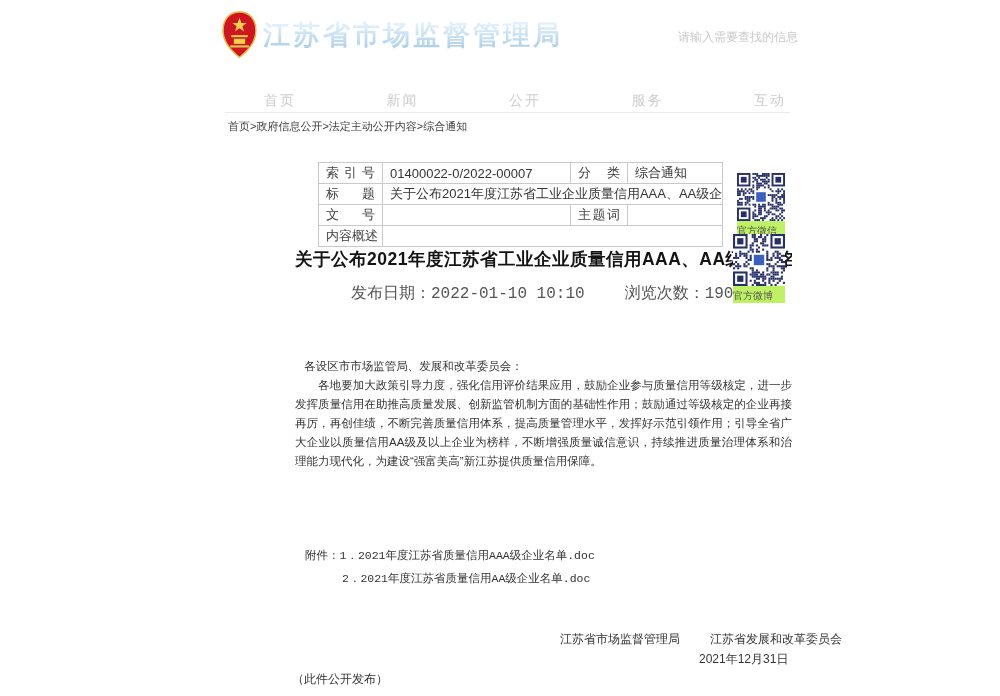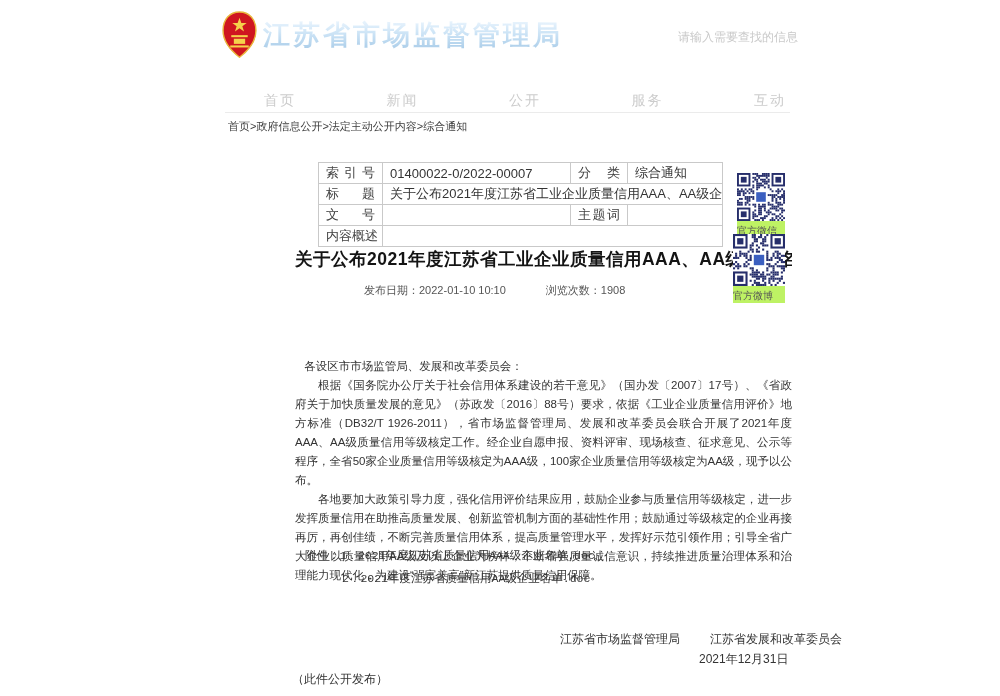--- a/index.html
+++ b/index.html
@@ -41,21 +41,21 @@
   .qr-weibo  { left:733px; top:234px; width:52px; }
   .qr-box svg { display:block; width:100%; background:#fff; }
   .qr-label { font-size:10px; color:#555; margin-top:3px; white-space:nowrap; }
 
   
   .article-title {
     position:absolute; left:295px; top:247px; width:497px; z-index:1;
     font-size:17.5px; font-weight:bold; color:#141414; letter-spacing:0.5px;
     white-space:nowrap; overflow:hidden;
   }
-  .article-meta { position:absolute; left:364px; top:283px; font-size:11px; color:#555; display:flex; }
+  .article-meta { position:absolute; left:351px; top:283px; font-size:16px; color:#555; display:flex;font-family:Liberation Mono, monospace; }
   .article-meta .views { margin-left:40px; }
   .doc-number { position:absolute; left:300px; top:329px; width:372px; text-align:center; font-size:12px; color:#333; }
 
   .article-body { position:absolute; left:295px; top:357px; width:497px; font-size:11.5px; line-height:19px; color:#333; text-align:justify; }
   .article-body .salutation { text-indent:0.8em; }
   .article-body p.para { text-indent:2em; }
 
   .attachments { position:absolute; left:305px; top:544px; font-size:11.5px; color:#333; line-height:22px; }
   .attachments .line2 { padding-left:37px; }
   .attachments a { color:#333; text-decoration:none; cursor:pointer;font-family:Liberation Mono, monospace; }
@@ -538,21 +538,20 @@
   <h2 class="article-title">关于公布2021年度江苏省工业企业质量信用AAA、AA级企业名单的通知</h2>
 
   <div class="article-meta">
     <span><span>发布日期：</span><span>2022-01-10 10:10</span></span>
     <span class="views"><span>浏览次数：</span><span>1908</span></span>
   </div>
 
 
   <div class="article-body">
     <p class="salutation">各设区市市场监管局、发展和改革委员会：</p>
-    <p class="para">根据《国务院办公厅关于社会信用体系建设的若干意见》（国办发〔2007〕17号）、《省政府关于加快质量发展的意见》（苏政发〔2016〕88号）要求，依据《工业企业质量信用评价》地方标准（DB32/T 1926-2011），省市场监督管理局、发展和改革委员会联合开展了2021年度AAA、AA级质量信用等级核定工作。经企业自愿申报、资料评审、现场核查、征求意见、公示等程序，全省50家企业质量信用等级核定为AAA级，100家企业质量信用等级核定为AA级，现予以公布。</p>
     <p class="para">各地要加大政策引导力度，强化信用评价结果应用，鼓励企业参与质量信用等级核定，进一步发挥质量信用在助推高质量发展、创新监管机制方面的基础性作用；鼓励通过等级核定的企业再接再厉，再创佳绩，不断完善质量信用体系，提高质量管理水平，发挥好示范引领作用；引导全省广大企业以质量信用AA级及以上企业为榜样，不断增强质量诚信意识，持续推进质量治理体系和治理能力现代化，为建设“强富美高”新江苏提供质量信用保障。</p>
   </div>
 
   <div class="attachments">
     <div class="line1">
       <span>附件：</span><a>1．2021年度江苏省质量信用AAA级企业名单.doc</a>
     </div>
     <div class="line2">
       <a>2．2021年度江苏省质量信用AA级企业名单.doc</a>
     </div>

